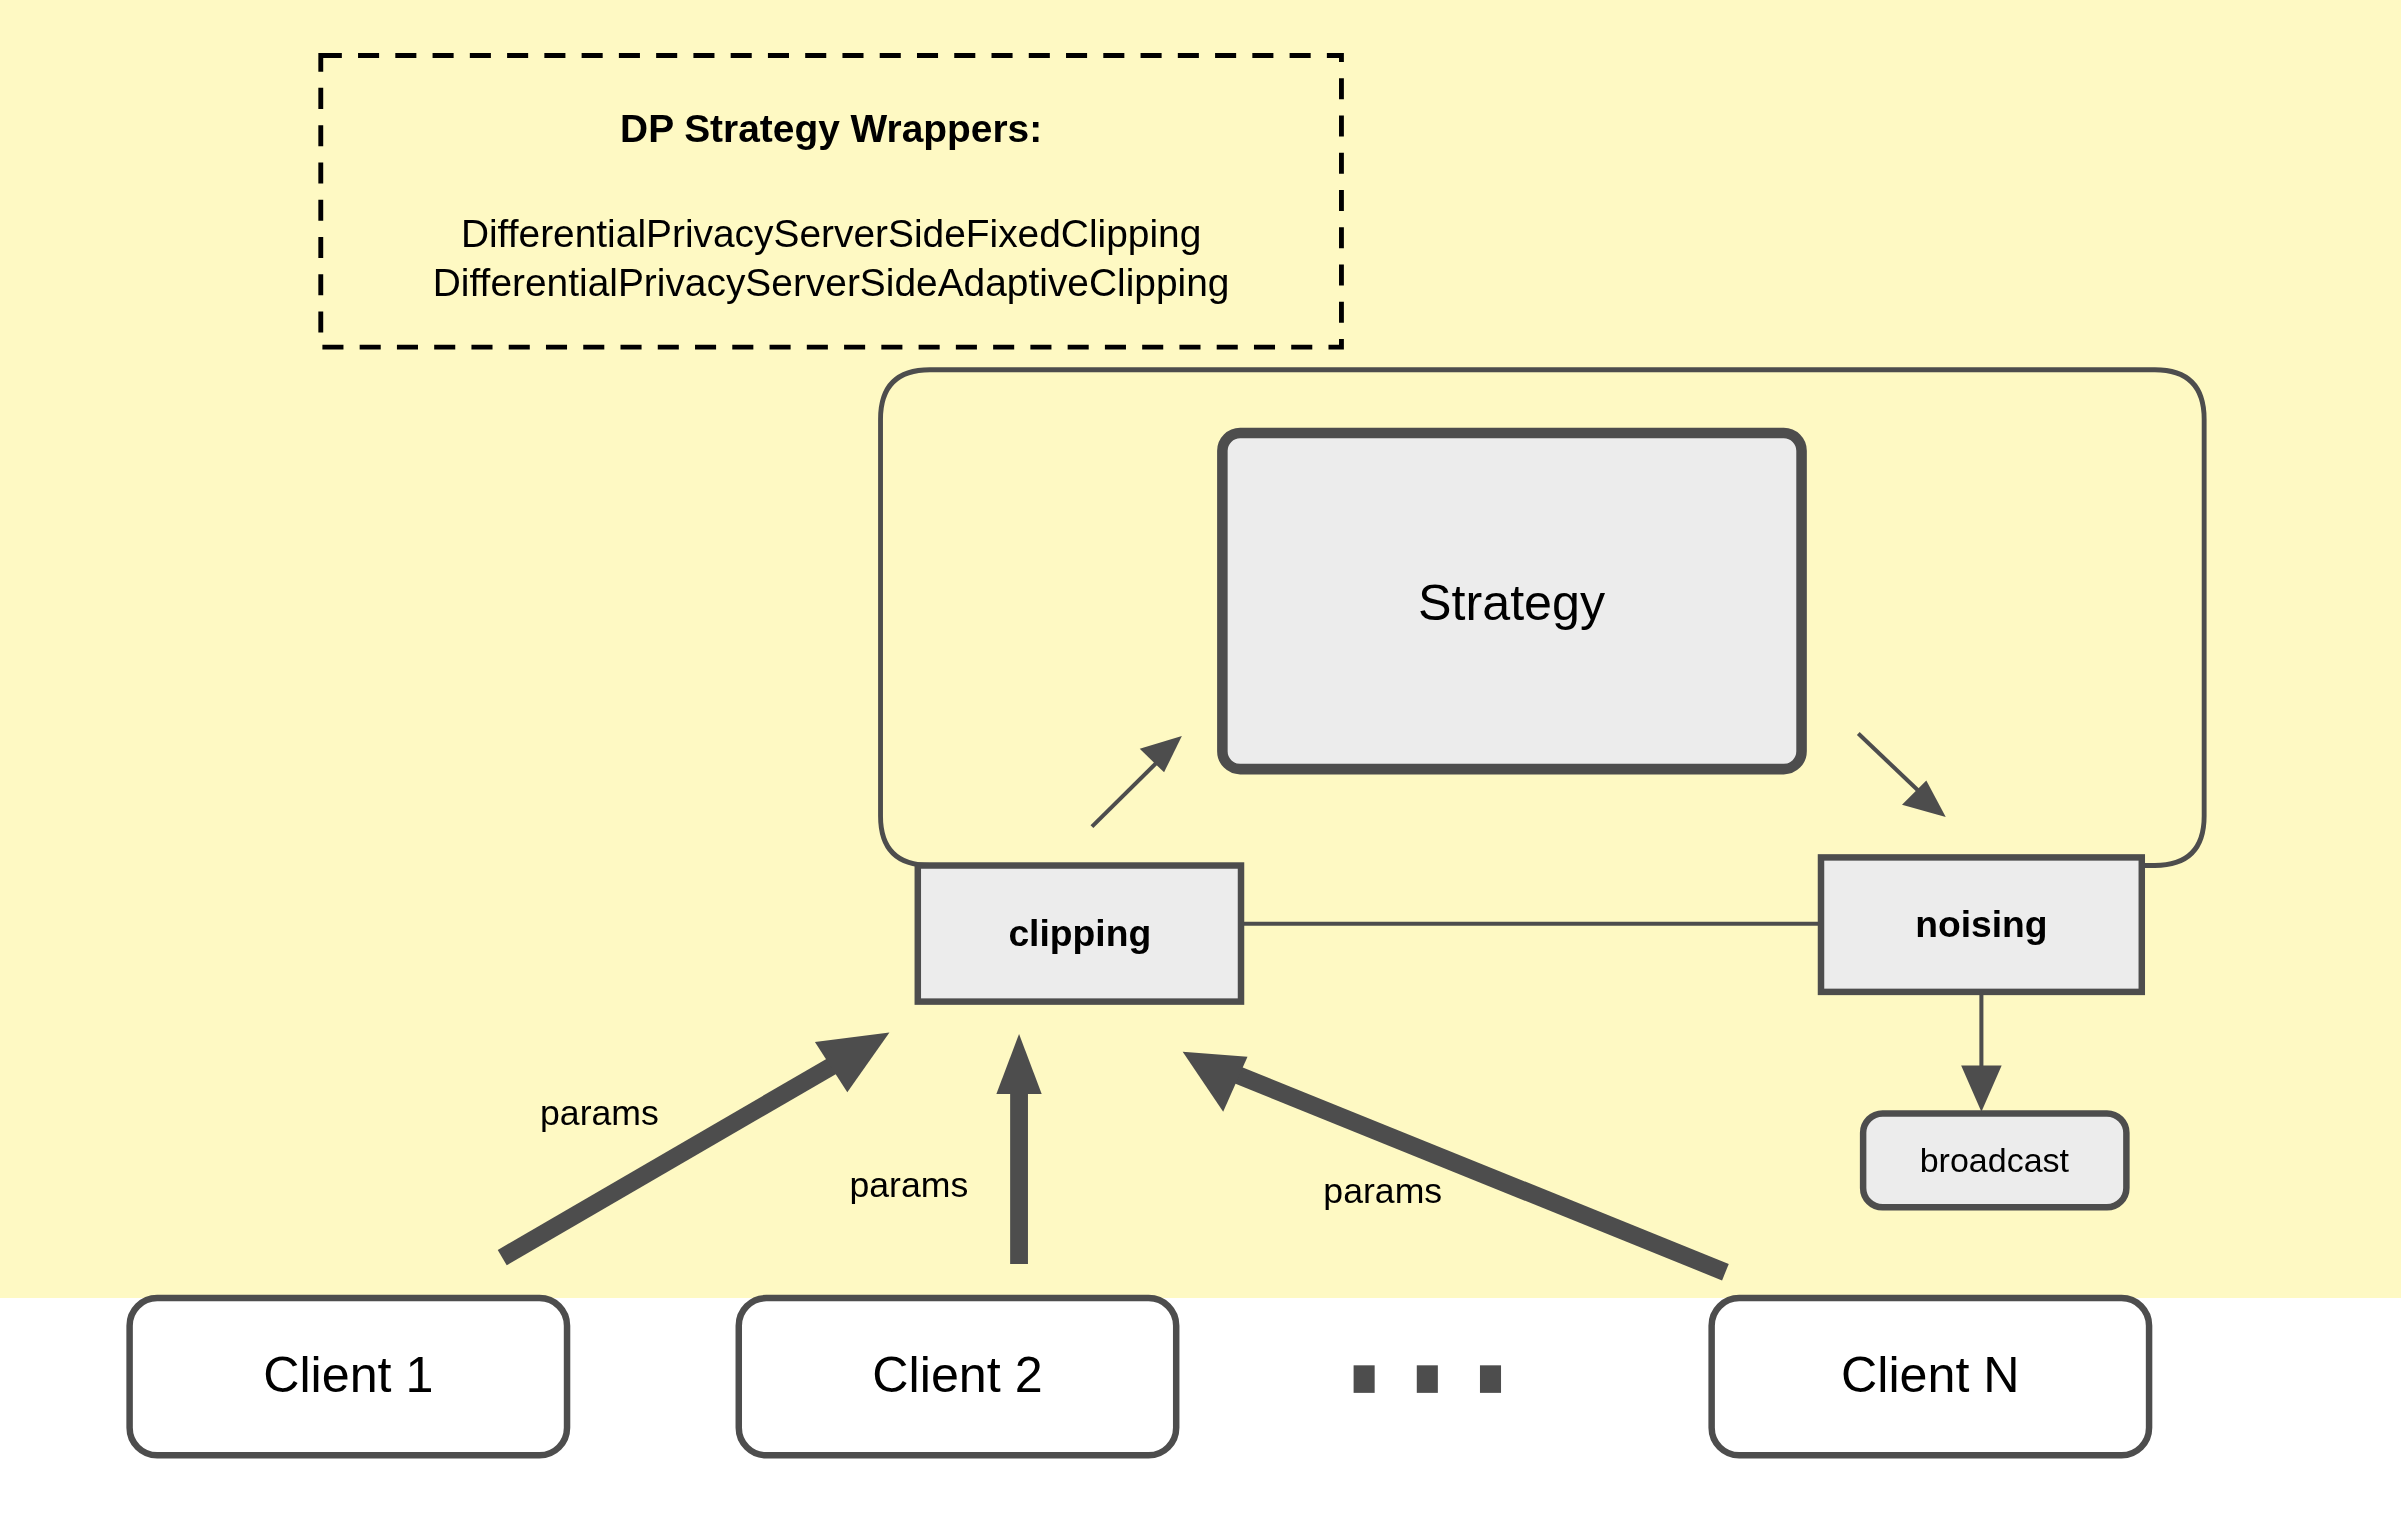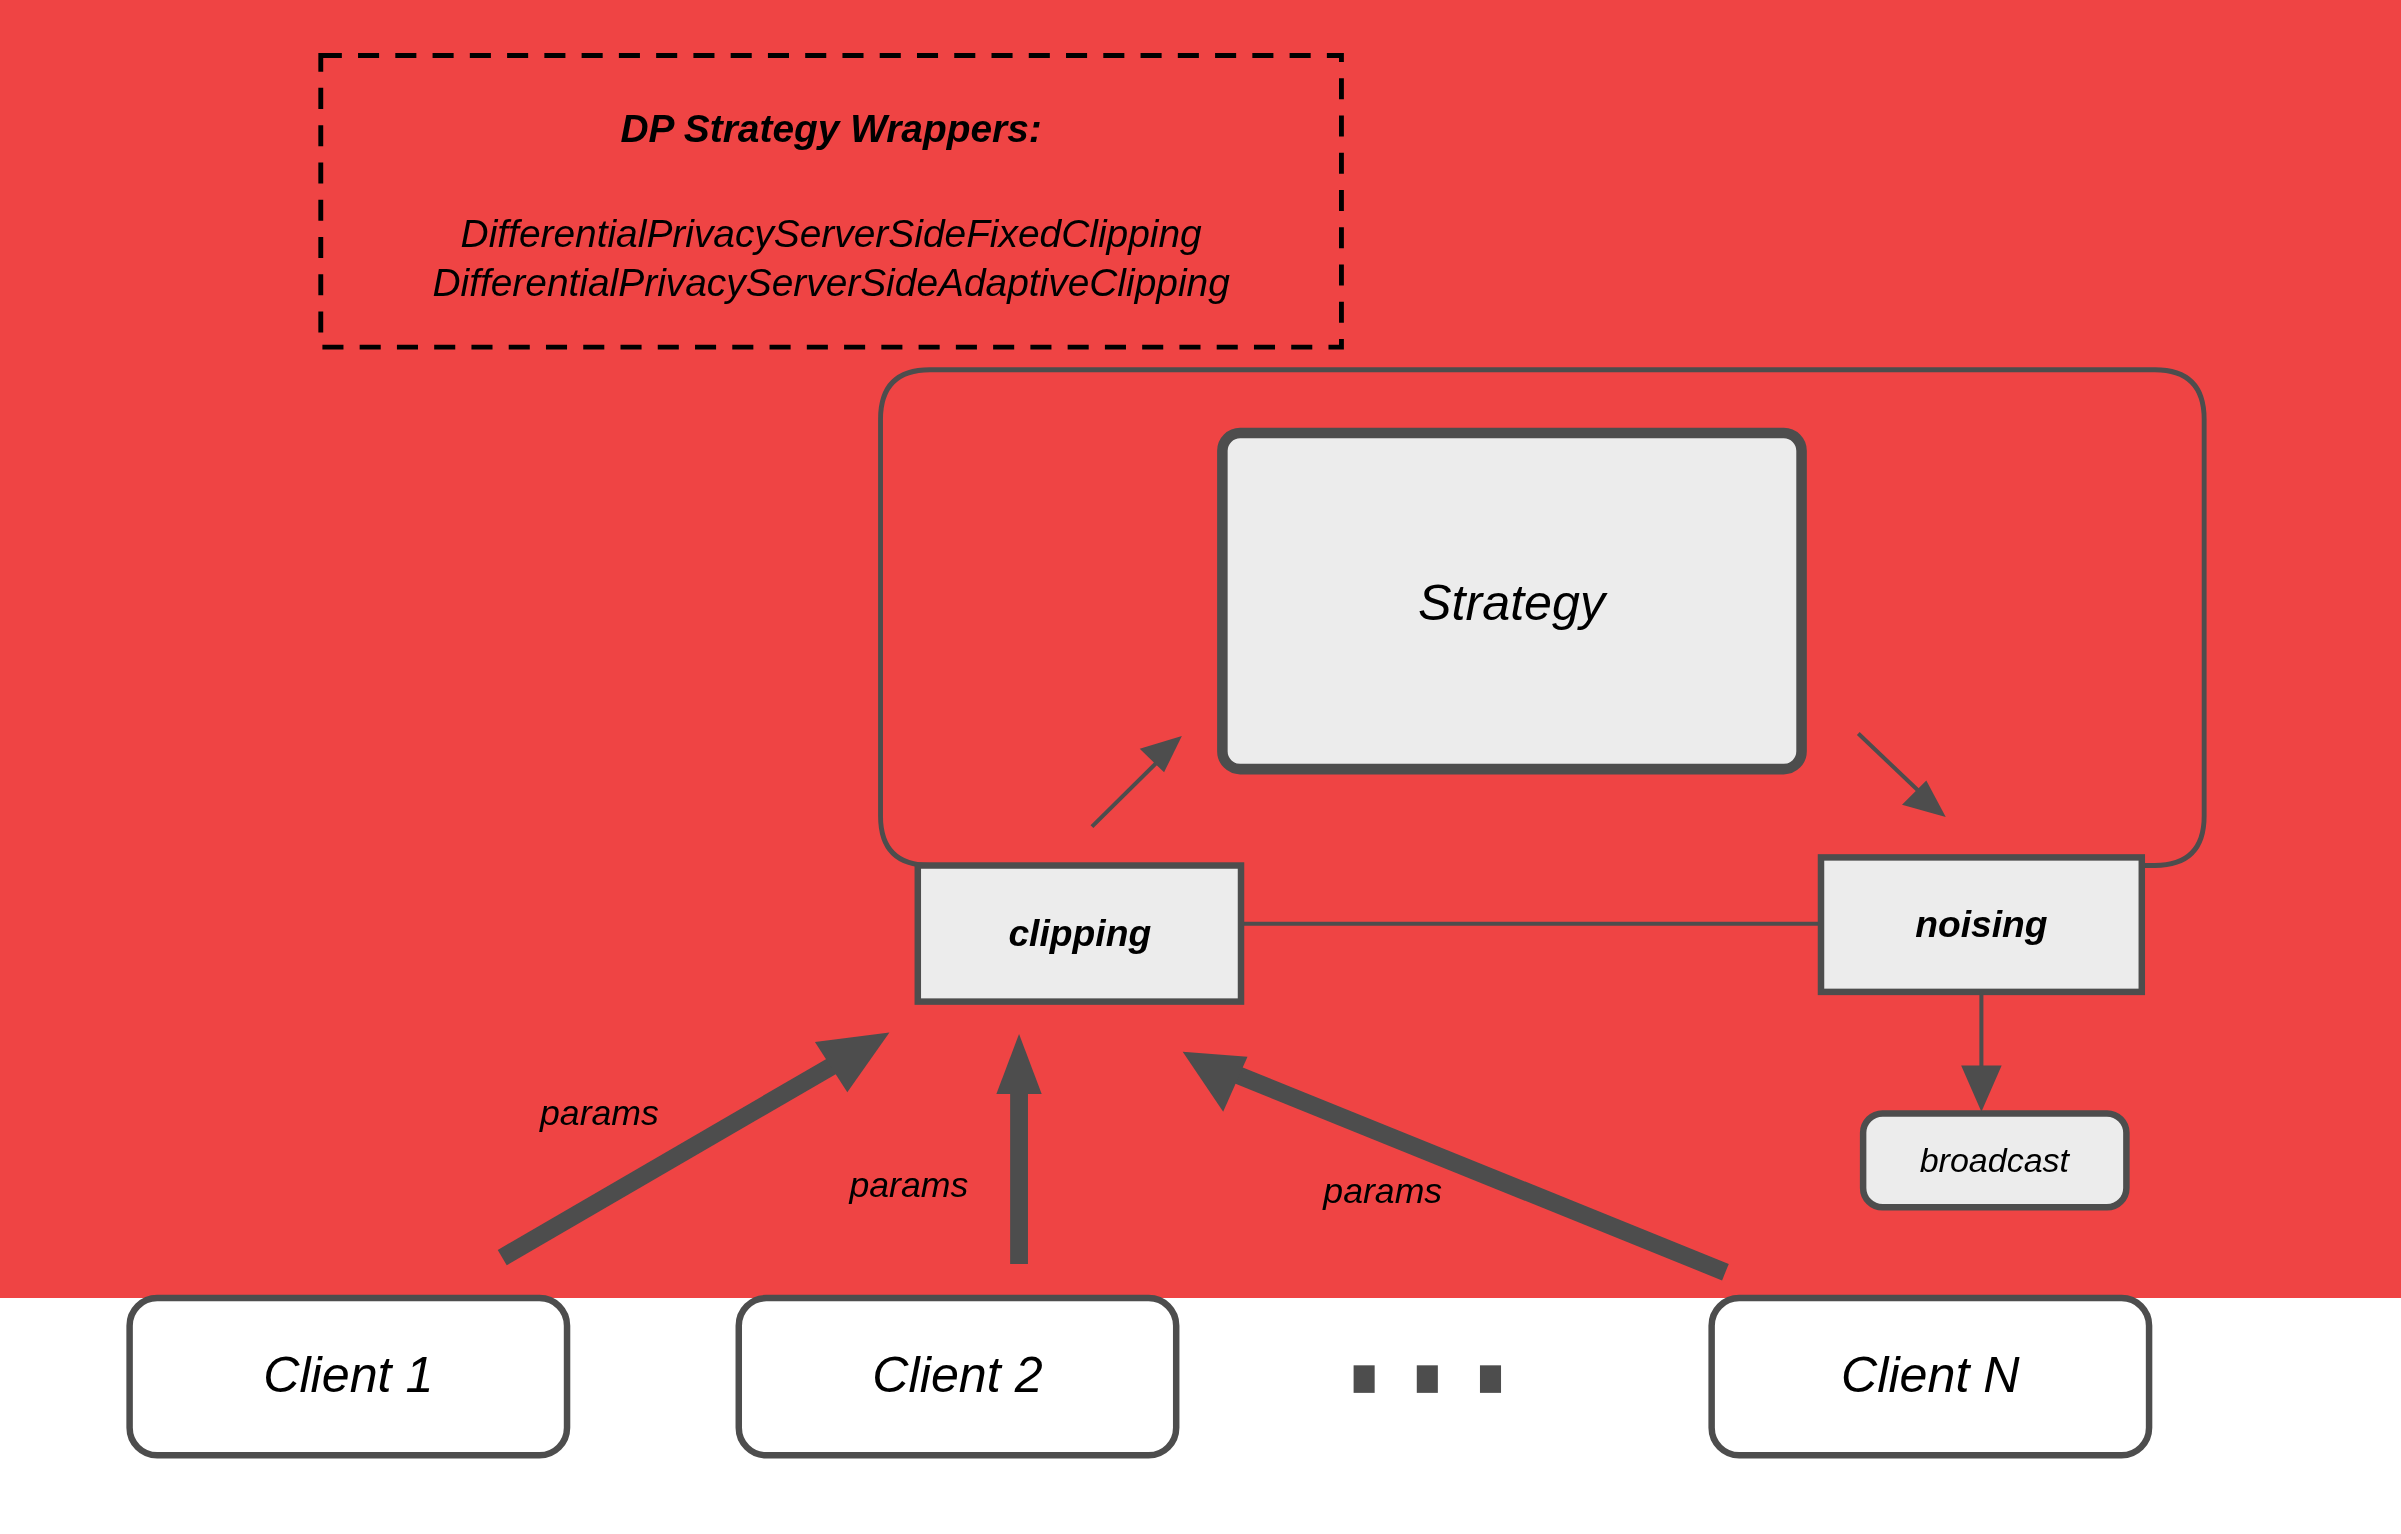--- a/index.html
+++ b/index.html
@@ -10,22 +10,21 @@
   body {
     width: 2401px;
     height: 1535px;
     font-family: "Liberation Sans", sans-serif;
     overflow: hidden;
   }
   #diagram-root {
     position: relative;
     width: 2401px;
     height: 1298px;
-    background: #ef4444;
-    font-style: italic;
+    background: #fef9c3;
   }
   svg.diagram {
     display: block;
     width: 2401px;
     height: 1535px;
   }
   .node-label {
     font-family: "Liberation Sans", sans-serif;
     fill: #000000;
     text-anchor: middle;

